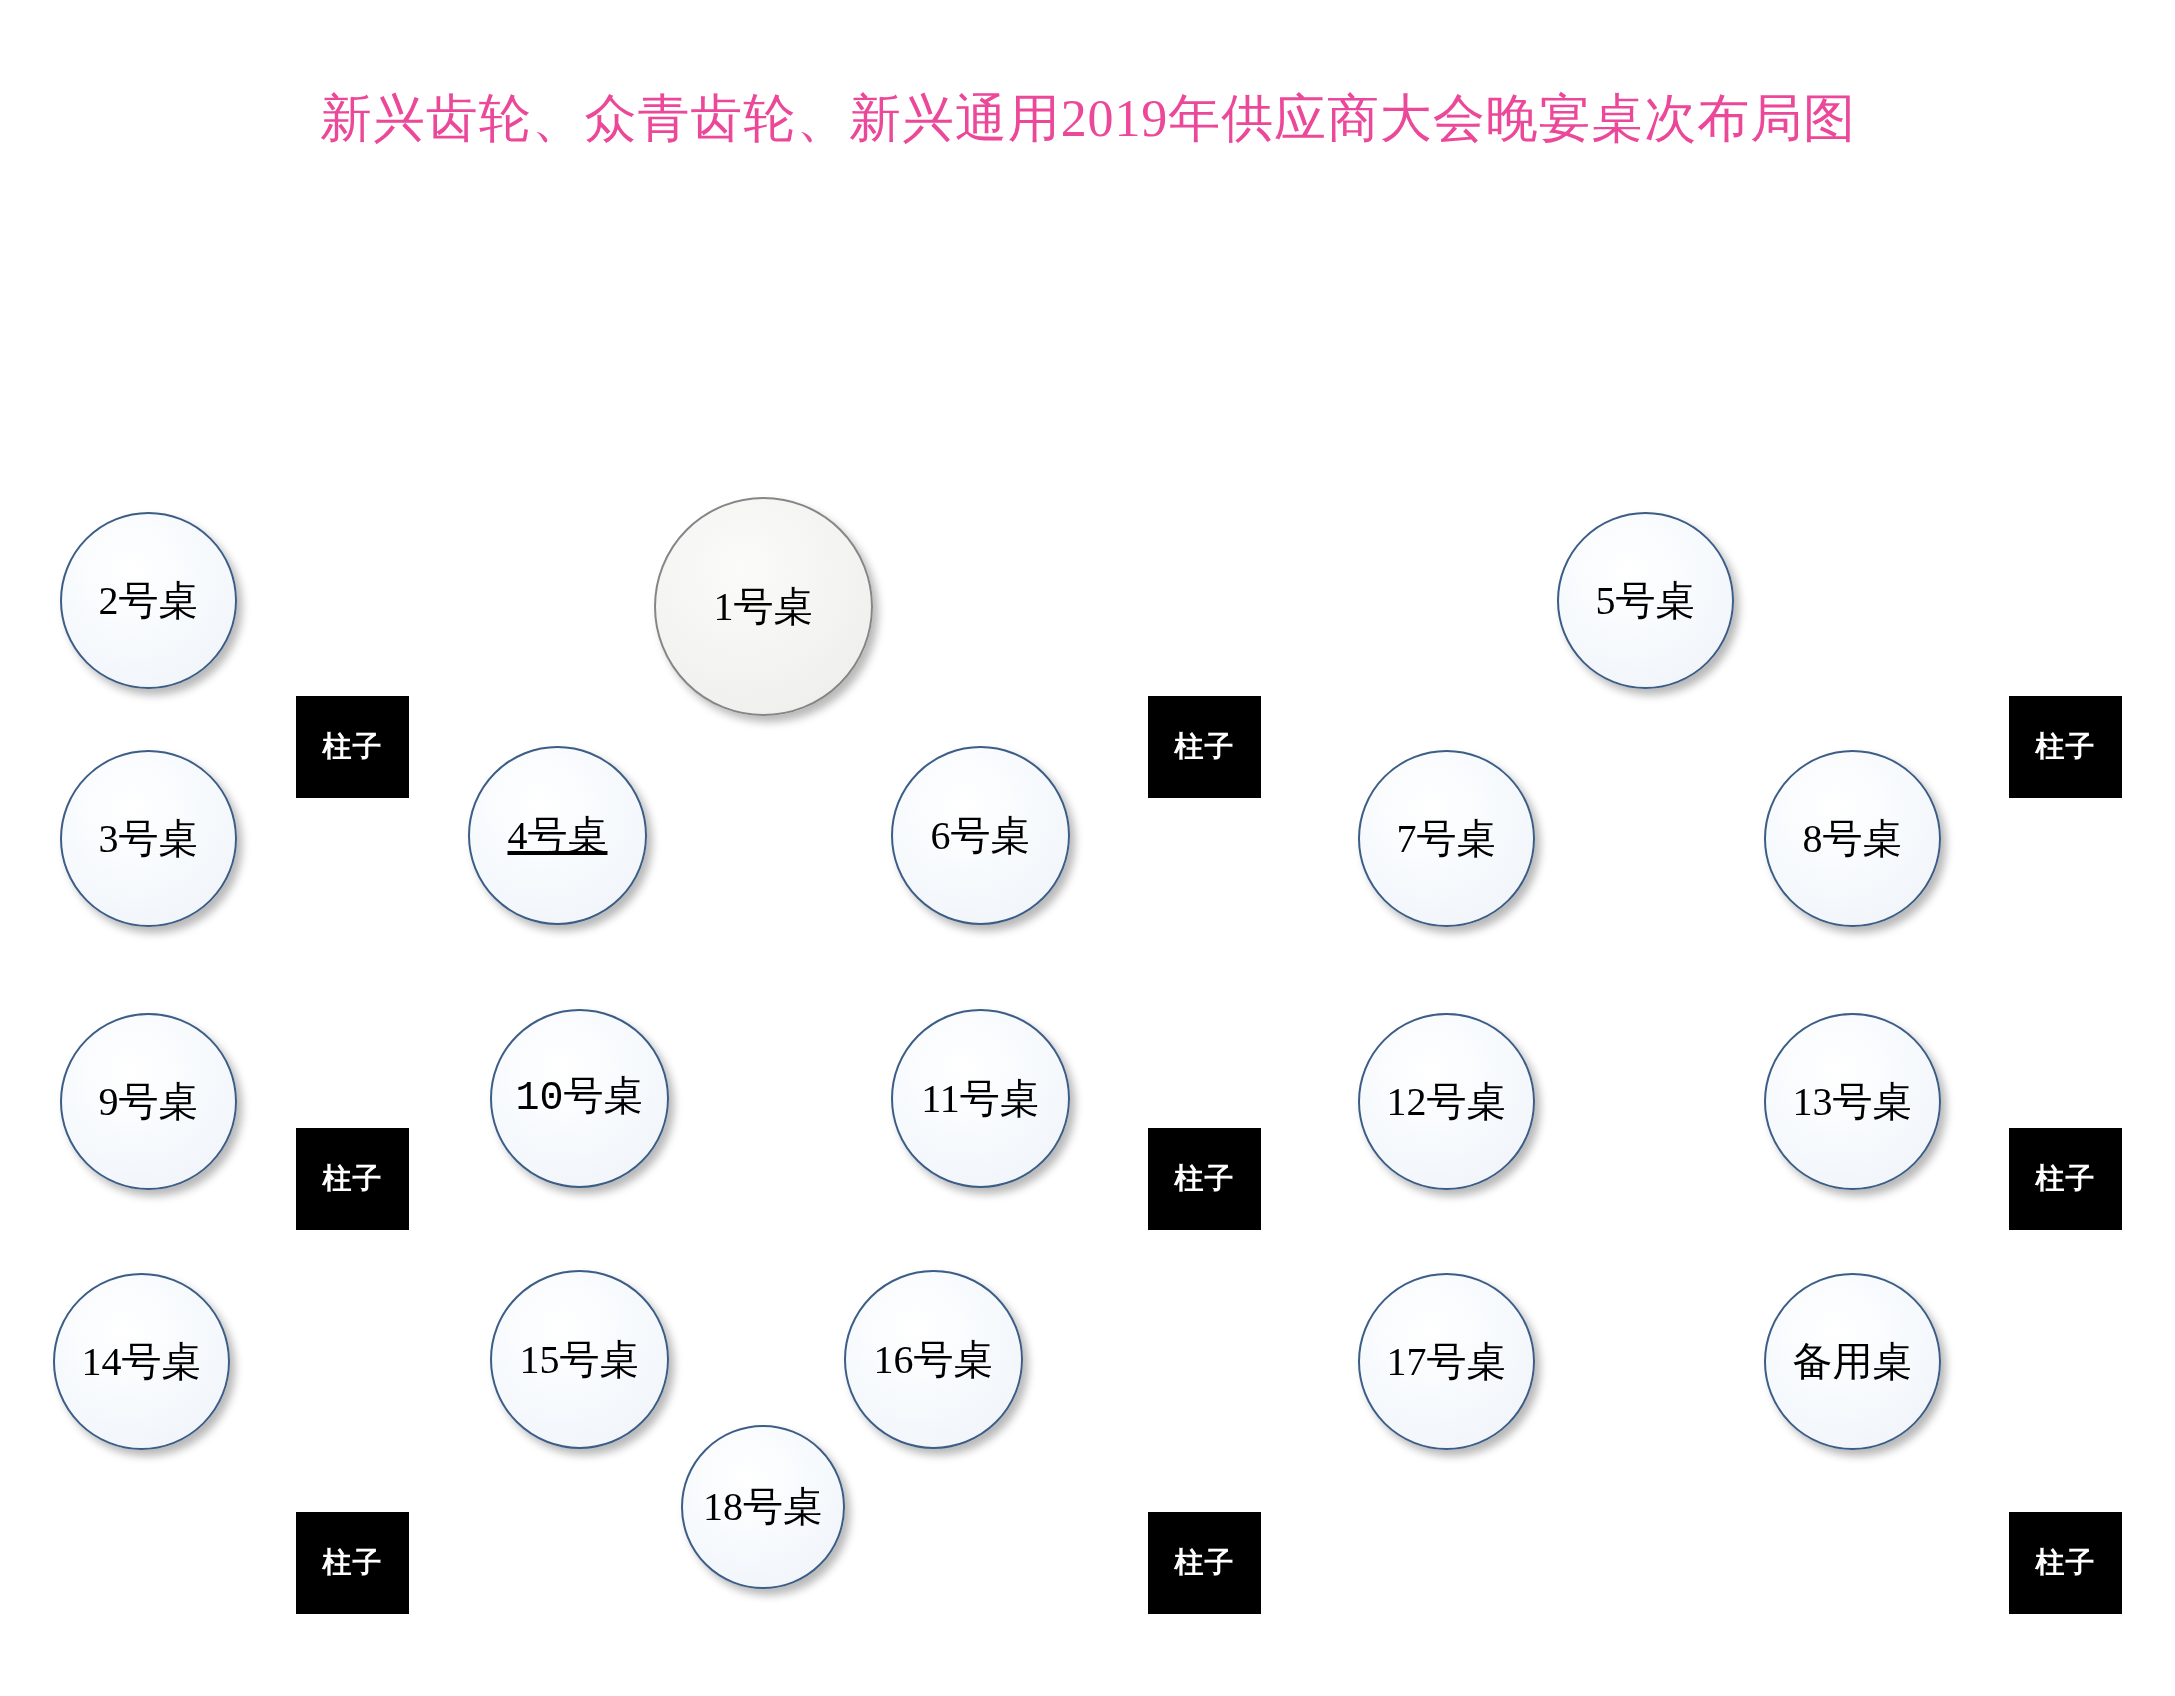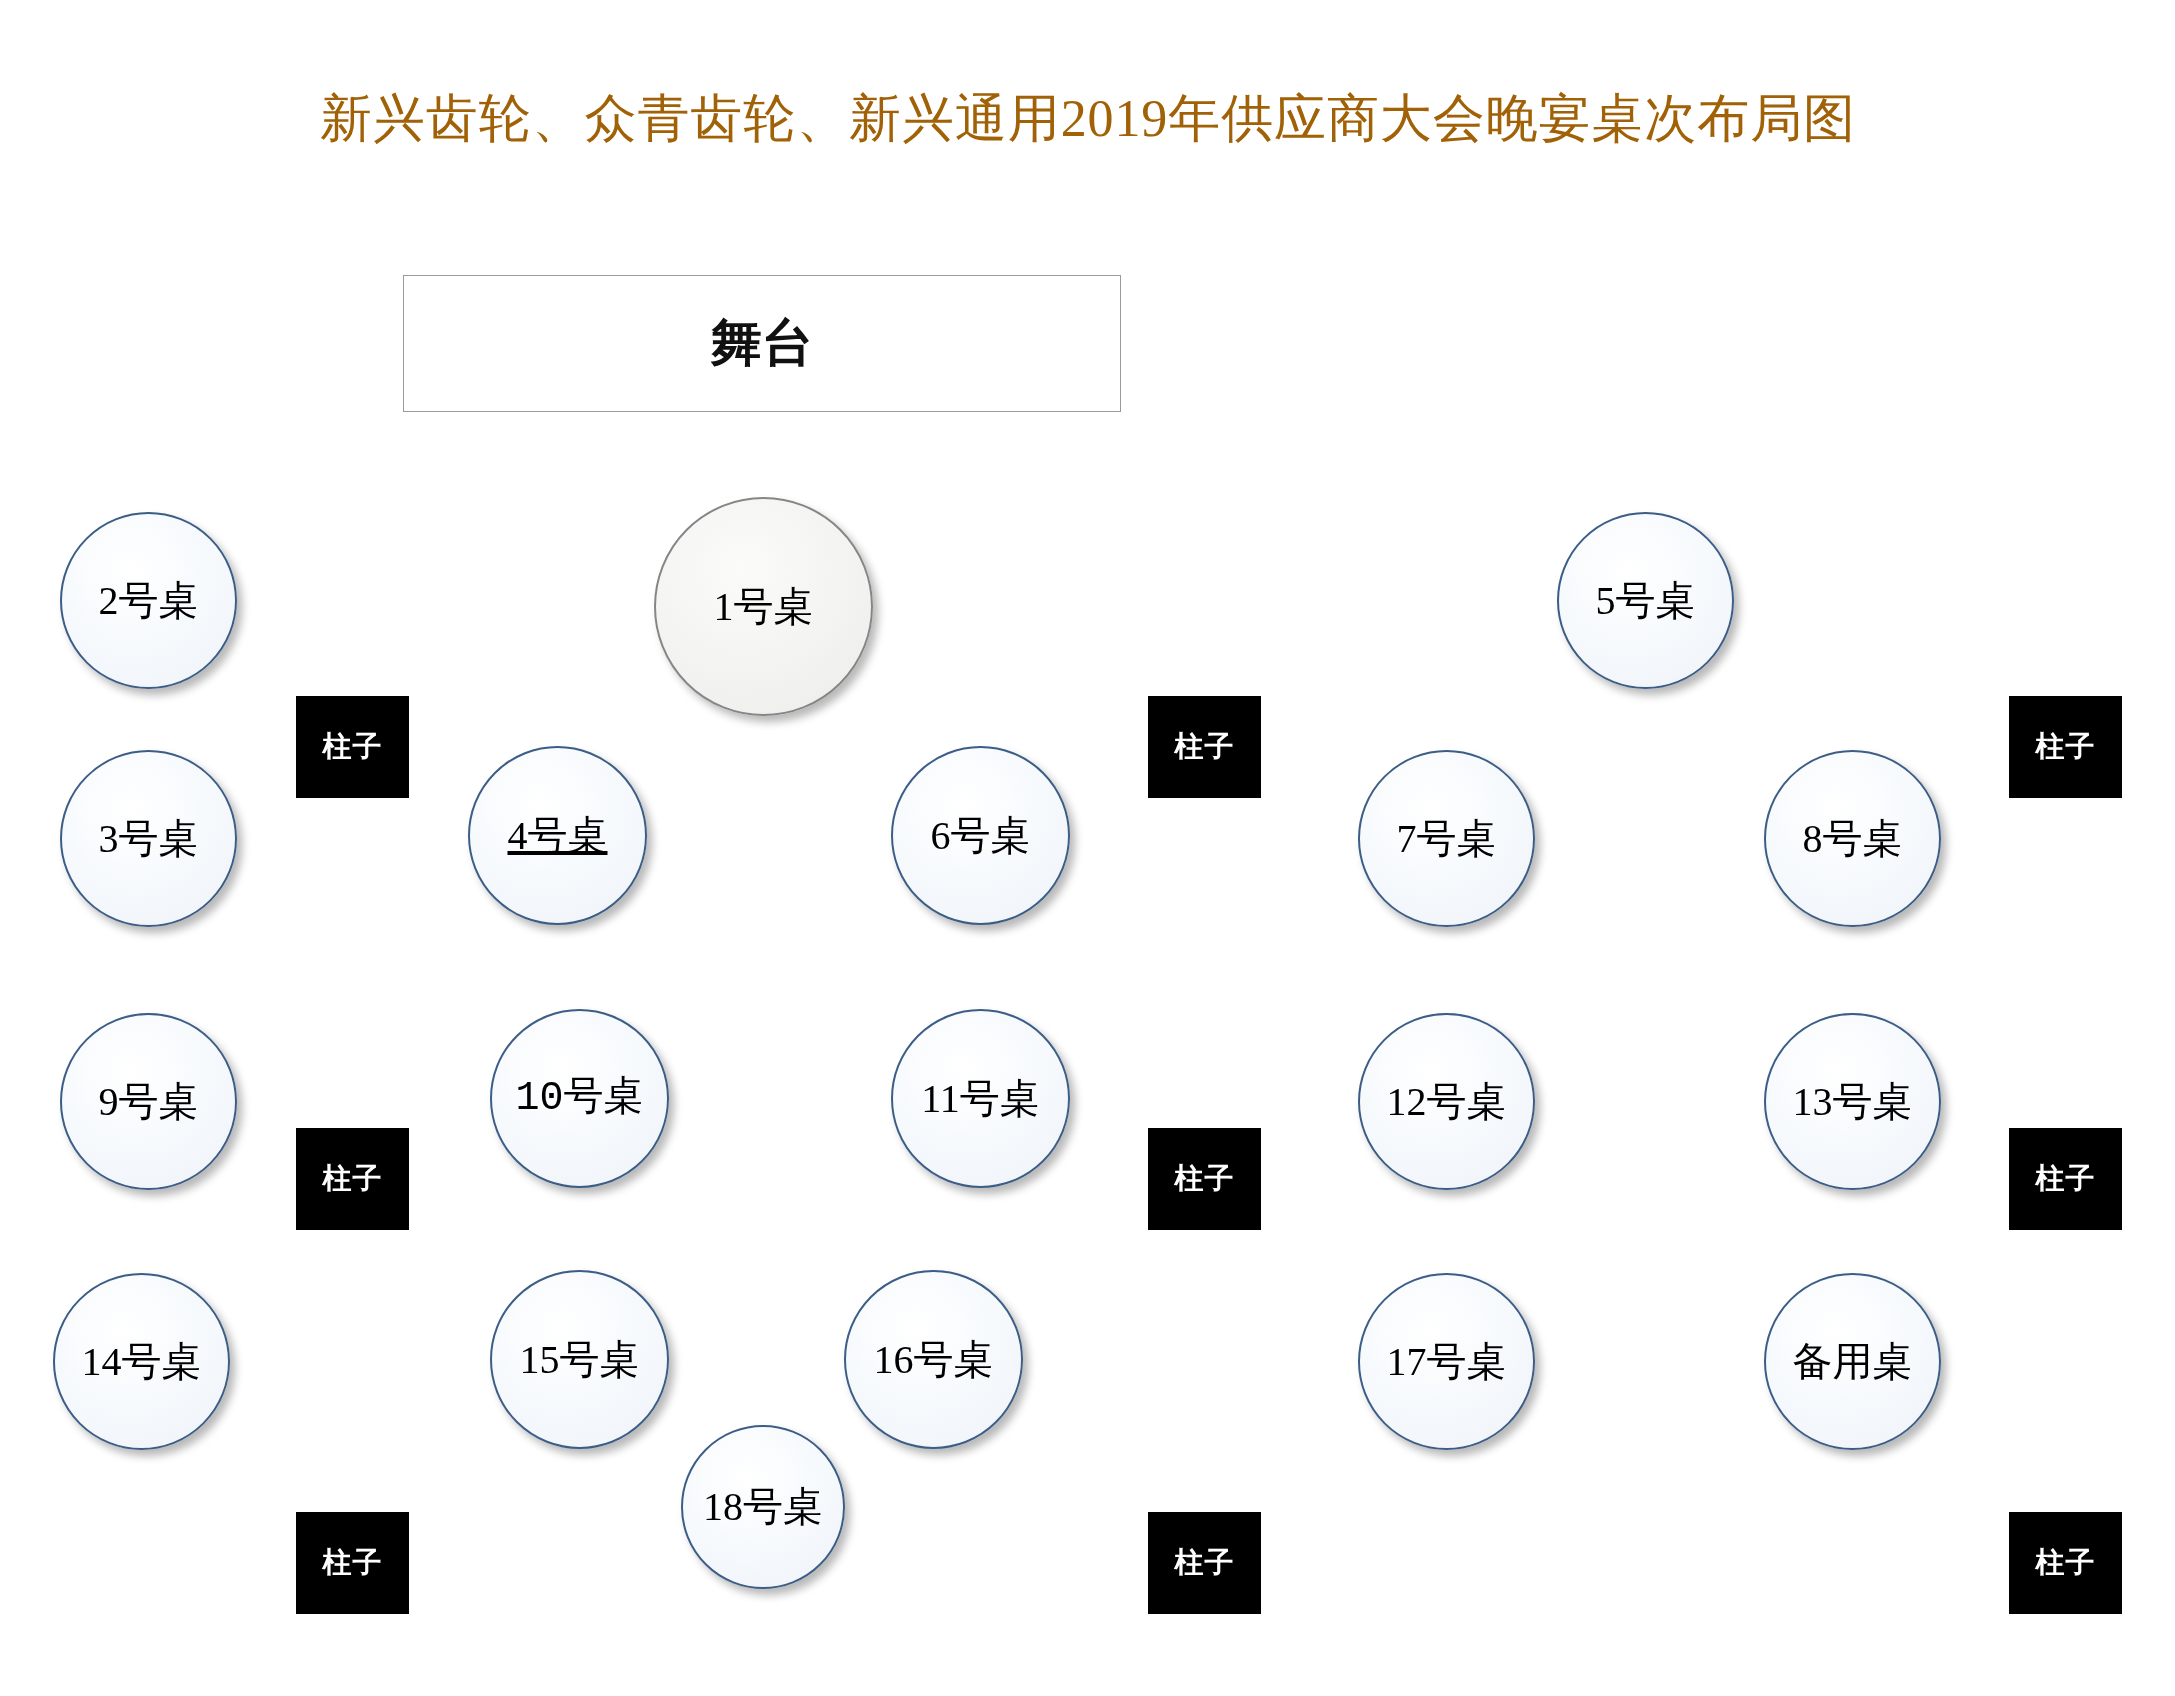--- a/index.html
+++ b/index.html
@@ -21,21 +21,21 @@
     width: 2176px;
     height: 1696px;
   }
   .title {
     position: absolute;
     left: 0;
     top: 84px;
     width: 2176px;
     text-align: center;
     font-size: 52px;
-    color: #a16207;
+    color: #ec4899;
     letter-spacing: 0.9px;
     white-space: nowrap;
   }
   .stage {
     position: absolute;
     box-sizing: border-box;
     border: 1.8px solid #9a9a9a;
     background: #ffffff;
     display: flex;
     align-items: center;
@@ -80,23 +80,20 @@
     font-weight: bold;
   }
 </style>
 </head>
 <body>
 
 <div id="canvas">
 
   <div class="title">新兴齿轮、众青齿轮、新兴通用2019年供应商大会晚宴桌次布局图</div>
 
-  <div class="stage" id="stage-box" style="left: 403px; top: 275px; width: 718px; height: 137px;">
-    <span>舞台</span>
-  </div>
 
   <div id="tables-layer">
       <div class="table normal" style="left: 60px; top: 512px; width: 177px; height: 177px;">
         <span>2号桌</span>
       </div>
       <div class="table highlight" style="left: 654px; top: 497px; width: 219px; height: 219px;">
         <span>1号桌</span>
       </div>
       <div class="table normal" style="left: 1557px; top: 512px; width: 177px; height: 177px;">
         <span>5号桌</span>

